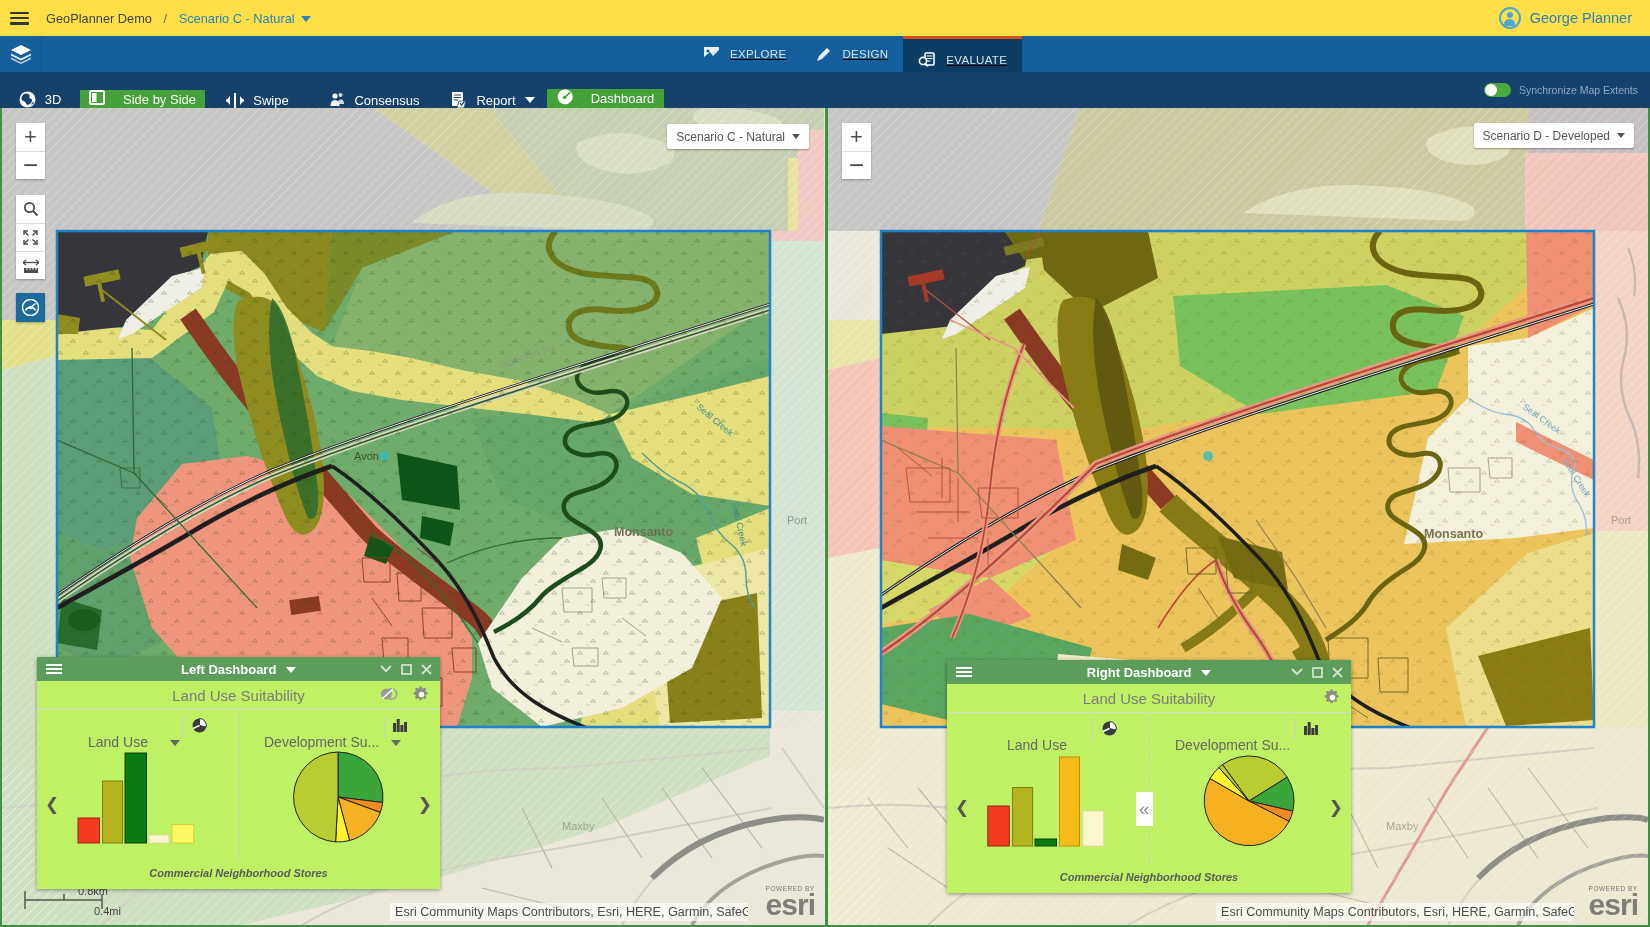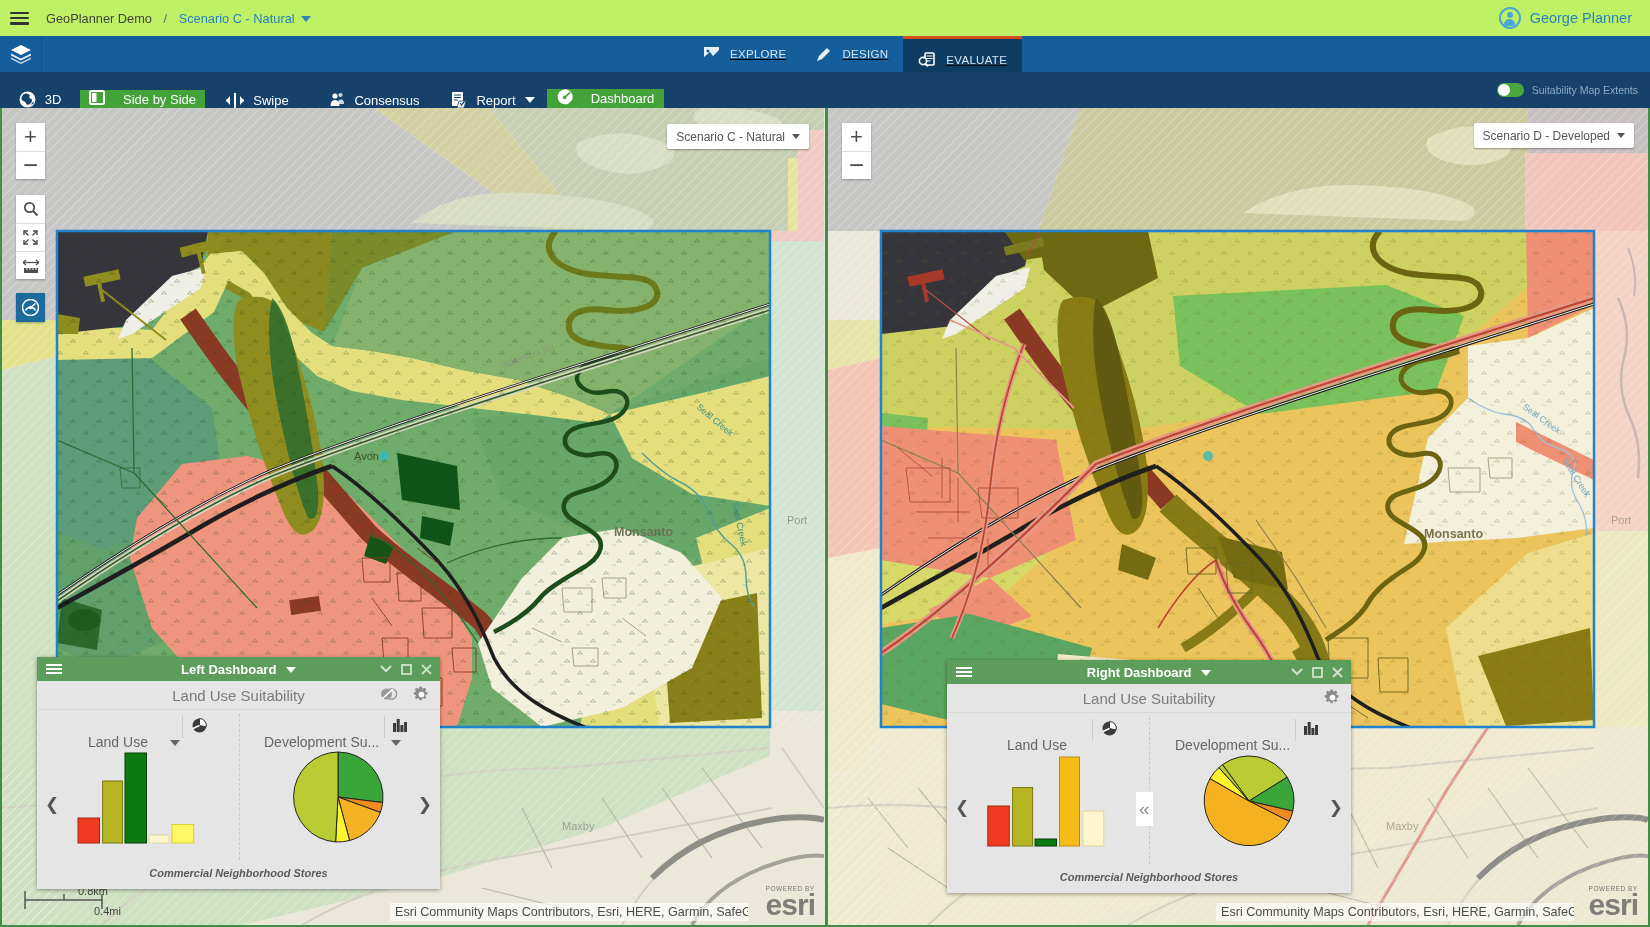--- a/index.html
+++ b/index.html
@@ -1,17 +1,17 @@
 <!DOCTYPE html>
 <html><head>
 <meta charset="utf-8">
 <style>
 * { margin:0; padding:0; box-sizing:border-box; }
 html,body { width:1650px; height:927px; overflow:hidden; font-family:"Liberation Sans",sans-serif; }
-.topbar { height:36px; background:#bef264; display:flex; align-items:center; position:relative; }
+.topbar { height:36px; background:#fde047; display:flex; align-items:center; position:relative; }
 .burger { width:19px; height:13px; margin-left:10px; display:flex; flex-direction:column; justify-content:space-between; }
 .burger div { height:2.5px; background:#333; border-radius:1px; }
 .crumb { margin-left:17px; font-size:12.8px; color:#424242; }
 .crumb .sep { color:#666; margin:0 8px; }
 .crumb a { color:#2a81bd; text-decoration:none; }
 .caret { display:inline-block; width:0; height:0; border-left:5px solid transparent; border-right:5px solid transparent; border-top:6px solid #2a81bd; margin-left:6px; vertical-align:middle; }
 .user { position:absolute; right:18px; top:0; height:36px; display:flex; align-items:center; color:#2a81bd; font-size:14.5px; }
 .usericon { width:22px; height:22px; border:2px solid #4aa6d5; border-radius:50%; margin-right:9px; position:relative; }
 .usericon:before { content:""; position:absolute; left:6px; top:3px; width:6px; height:6px; border-radius:50%; background:#4aa6d5; }
 .usericon:after { content:""; position:absolute; left:3.5px; top:10px; width:11px; height:7px; border-radius:6px 6px 2px 2px; background:#4aa6d5; }
@@ -35,21 +35,21 @@
 .map.left { left:2px; width:823px; }
 .map.right { left:828px; width:820px; }
 .zoombox { position:absolute; background:#fff; width:29px; box-shadow:0 1px 2px rgba(0,0,0,.3); }
 .zbtn { height:28px; display:flex; align-items:center; justify-content:center; color:#4c4c4c; font-size:22px; }
 .zbtn + .zbtn { border-top:1px solid #ddd; }
 .scensel { position:absolute; background:#fff; height:25px; padding:0 9px; display:flex; align-items:center; font-size:12px; color:#555; box-shadow:0 1px 2px rgba(0,0,0,.35); border-radius:2px; }
 .scensel .caret { border-top-color:#555; margin-left:7px; border-left-width:4.5px; border-right-width:4.5px; border-top-width:5px; }
 .attrib { position:absolute; bottom:4px; background:rgba(255,255,255,.65); color:#4c4c4c; font-size:12.6px; padding:2px 5px; white-space:nowrap; overflow:hidden; max-width:358px; }
 .esrilogo { position:absolute; bottom:3px; font-family:"Liberation Sans",sans-serif; font-weight:bold; font-size:30px; color:rgba(90,90,90,.75); letter-spacing:-1px; }
 .esrilogo .pb { display:block; font-size:6.5px; font-weight:normal; letter-spacing:.5px; color:rgba(90,90,90,.8); margin-bottom:-4px; text-align:left; }
-.panel { position:absolute; background:#e5e5e5; box-shadow:0 1px 4px rgba(0,0,0,.4); }
+.panel { position:absolute; background:#bef264; box-shadow:0 1px 4px rgba(0,0,0,.4); }
 .phead { height:24px; background:#5d9d5b; color:#fff; display:flex; align-items:center; position:relative; font-size:13px; font-weight:bold; }
 .phead .ham { width:16px; height:11px; margin-left:9px; display:flex; flex-direction:column; justify-content:space-between; }
 .phead .ham div { height:2.4px; background:#fff; }
 .phead .ptitle { position:absolute; left:0; right:0; text-align:center; }
 .phead .picons { position:absolute; right:8px; top:0; height:24px; display:flex; align-items:center; gap:9px; color:#fff; }
 .ptitlerow { height:29px; display:flex; align-items:center; justify-content:center; position:relative; border-bottom:1px solid #d8d8d8; color:#7b7b7b; font-size:15px; }
 .ptitlerow .gear { position:absolute; right:10px; top:5px; }
 .ptitlerow .eye { position:absolute; right:42px; top:6px; }
 .pbody { position:relative; }
 .pcaption { position:absolute; bottom:9px; left:0; right:0; text-align:center; font-size:11px; font-weight:bold; color:#5a5a5a;font-style:italic; }
@@ -124,21 +124,21 @@
         <path d="M8 9 L15 9 13 16 6 16 Z" fill="#fff" stroke="#17476f" stroke-width=".8"></path>
         <path d="M9 11 l1.5 2 3-3.5" stroke="#17476f" stroke-width="1.2" fill="none"></path>
       </svg>Report<span class="caret" style="border-top-color:#fff;margin-left:9px"></span></div>
   <div class="titem green" style="width:117px"><span class="ticn"><svg width="16" height="16" viewBox="0 0 16 16">
           <path d="M14.7,11.5 A7.5 7.5 0 1 0 11.6,14.5 Z" fill="#fff"></path>
           <path d="M7.2,8.8 L13.2,3.4" stroke="#43a238" stroke-width="1.7"></path>
           <circle cx="7.6" cy="8.4" r="1.7" fill="#43a238"></circle>
         </svg></span>Dashboard</div>
   <div class="sync">
       <div class="toggle"></div>
-      <span>Suitability Map Extents</span>
+      <span>Synchronize Map Extents</span>
     </div>
 </div>
 <div class="maps">
   <div class="map left" id="mapL">
     <svg width="822" height="817" viewBox="0 0 822 817">
       <defs>
         <pattern id="hatch" width="7" height="7" patternTransform="rotate(45)" patternUnits="userSpaceOnUse">
           <rect width="7" height="7" fill="none"></rect>
           <line x1="0" y1="0" x2="0" y2="7" stroke="rgba(255,255,255,.55)" stroke-width="2"></line>
         </pattern>

